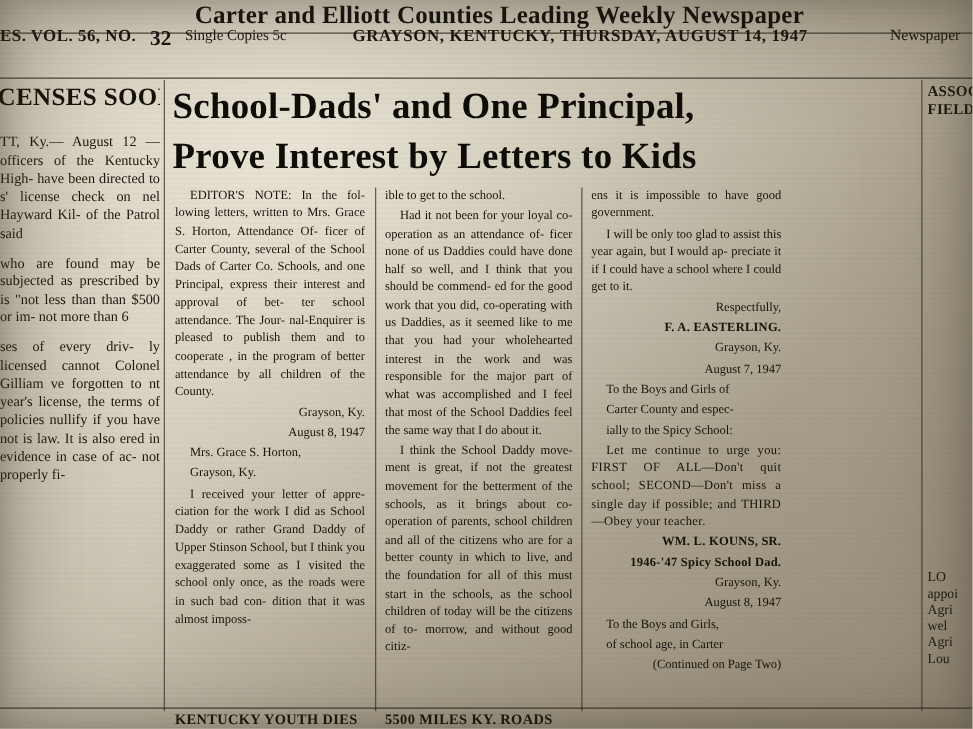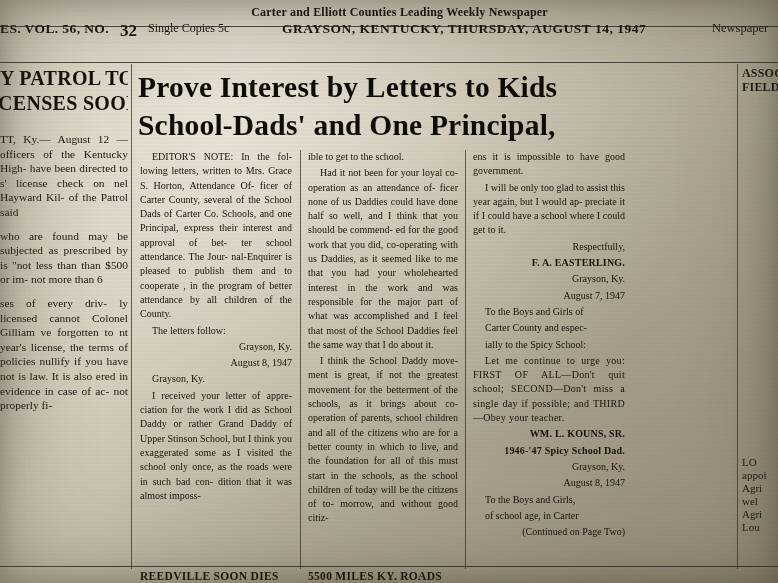--- a/index.html
+++ b/index.html
@@ -46,21 +46,21 @@
     position: absolute;
     top: 0px;
     left: 0px;
     width: 778px;
     height: 26px;
     text-align: center;
   }
   .masthead .tagline {
     font-family: "Liberation Serif", serif;
     font-weight: bold;
-    font-size: 12px;
+    font-size: 20px;
     letter-spacing: 0.2px;
     line-height: 24px;
     color: #120f0b;
     white-space: nowrap;
     margin-left: 21px;
   }
   .rule {
     position: absolute;
     left: 0;
     width: 778px;
@@ -243,40 +243,39 @@
   </div>
   <div class="rule rule-mid"></div>
 
   <div class="vline vline-a"></div>
   <div class="vline vline-b"></div>
   <div class="vline vline-c"></div>
   <div class="vline vline-d"></div>
 
   <div class="left-col">
     <div class="left-head">
-      <div>Y PATROL TO</div>
       <div class="l2">CENSES SOON</div>
     </div>
     <div class="left-body">
       <p>TT, Ky.— August 12 — officers of the Kentucky High- have been directed to s' license check on nel Hayward Kil- of the Patrol said</p>
       <p>who are found may be subjected as prescribed by is "not less than than $500 or im- not more than 6</p>
       <p>ses of every driv- ly licensed cannot Colonel Gilliam ve forgotten to nt year's license, the terms of policies nullify if you have not is law. It is also ered in evidence in case of ac- not properly fi-</p>
     </div>
   </div>
 
   <div class="headline">
+    <div class="hl">School-Dads' and One Principal,</div>
     <div class="hl hl2">Prove Interest by Letters to Kids</div>
-    <div class="hl">School-Dads' and One Principal,</div>
   </div>
 
   <div class="story col1">
     <p class="editors-note">EDITOR'S NOTE: In the fol- lowing letters, written to Mrs. Grace S. Horton, Attendance Of- ficer of Carter County, several of the School Dads of Carter Co. Schools, and one Principal, express their interest and approval of bet- ter school attendance. The Jour- nal-Enquirer is pleased to publish them and to cooperate , in the program of better attendance by all children of the County.</p>
-    <p>The letters follow:</p>
     <p class="place-date">Grayson, Ky.</p>
     <p class="place-date">August 8, 1947</p>
+    <p class="addr">Mrs. Grace S. Horton,</p>
     <p class="addr">Grayson, Ky.</p>
     <p>I received your letter of appre- ciation for the work I did as School Daddy or rather Grand Daddy of Upper Stinson School, but I think you exaggerated some as I visited the school only once, as the roads were in such bad con- dition that it was almost imposs-</p>
   </div>
 
   <div class="story col2">
     <p class="noind">ible to get to the school.</p>
     <p>Had it not been for your loyal co-operation as an attendance of- ficer none of us Daddies could have done half so well, and I think that you should be commend- ed for the good work that you did, co-operating with us Daddies, as it seemed like to me that you had your wholehearted interest in the work and was responsible for the major part of what was accomplished and I feel that most of the School Daddies feel the same way that I do about it.</p>
     <p>I think the School Daddy move- ment is great, if not the greatest movement for the betterment of the schools, as it brings about co-operation of parents, school children and all of the citizens who are for a better county in which to live, and the foundation for all of this must start in the schools, as the school children of today will be the citizens of to- morrow, and without good citiz-</p>
   </div>
 
@@ -300,18 +299,18 @@
     <p class="place-date">(Continued on Page Two)</p>
   </div>
 
   <div class="rail">
     <div class="rhead">ASSOC</div>
     <div class="rhead">FIELD</div>
     <div class="rbox">LO appoi Agri wel Agri Lou</div>
   </div>
 
   <div class="rule rule-bot"></div>
-  <div class="foot foot1">REEDVILLE SOON DIES</div>
+  <div class="foot foot1">KENTUCKY YOUTH DIES</div>
   <div class="foot foot2">5500 MILES KY. ROADS</div>
 
   <div class="grain"></div>
   <div class="vignette"></div>
 </div>
 
 </body></html>

